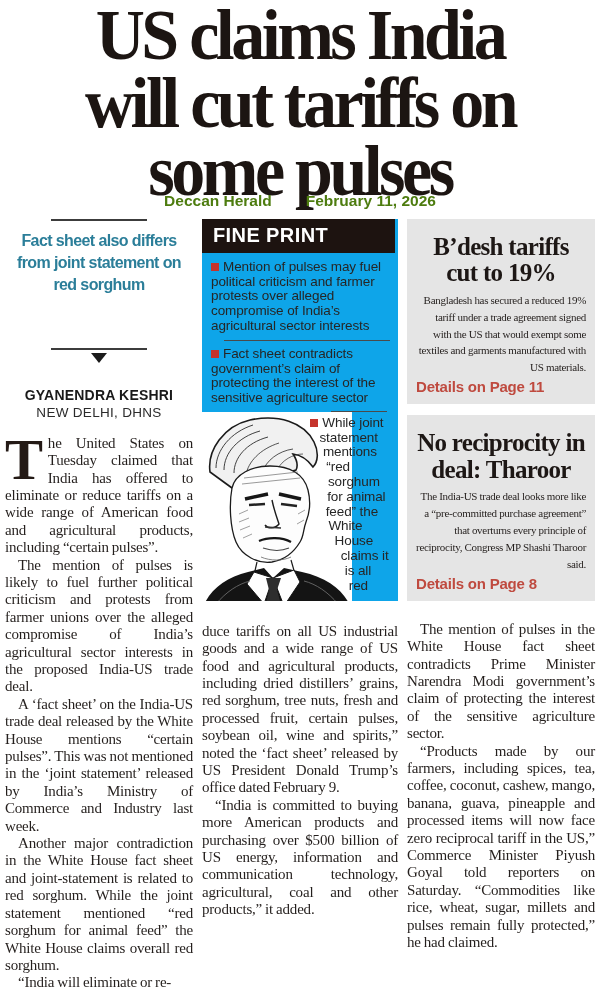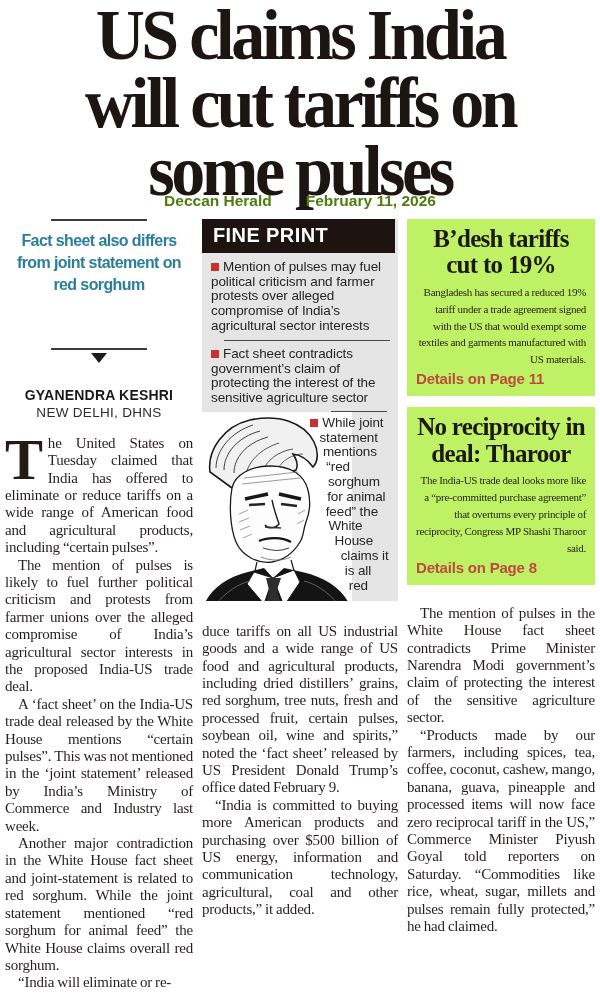--- a/index.html
+++ b/index.html
@@ -31,37 +31,37 @@
   .dateline { font-size:13.5px; color:#2b2b2b; margin-top:2px; letter-spacing:0.3px; }
 
   .body-text p { font-size:15px; line-height:17.4px; letter-spacing:-0.2px; word-spacing:-0.5px;
     text-align:justify; color:#241f1d; }
   .body-text p.indent { text-indent:13px; }
   .article-left { margin-top:15px; }
   .dropcap { float:left; font-size:57px; line-height:44px; font-weight:bold; color:#241a16;
     padding:3px 5px 0 0; font-family:"Liberation Serif", serif; }
 
   
-  .fineprint { background:#e5e5e5; height:382px; overflow:hidden; position:relative; }
+  .fineprint { background:#0ea5e9; height:382px; overflow:hidden; position:relative; }
   .fp-header { background:#1d1310; color:#ffffff; font-family:"Liberation Sans", sans-serif;
     font-weight:bold; font-size:20px; letter-spacing:0.4px; padding:5px 0 6px 11px;
     margin:0 3px 0 0; }
   .fp-body { padding:7px 8px 0 9px; font-family:"Liberation Sans", sans-serif;
     font-size:13.5px; line-height:14.8px; letter-spacing:-0.1px; color:#262626; }
   .sq { display:inline-block; width:8px; height:8px; background:#c5332c; margin-right:4px; }
   .fp-div { border-top:1.5px solid #4a4a4a; width:93%; margin:6px 0 6px auto; }
   .fp-div-short { border-top:1.5px solid #4a4a4a; width:56px; margin:5px 3px 4px auto; }
   .bullet3-wrap { margin-top:2px; }
   .portrait { float:left; width:150px; height:200px; margin:-4px 2px 0 -9px;
     shape-outside:polygon(0% 0%, 54% 0%, 72% 12%, 79% 34%, 76% 55%, 88% 76%, 97% 100%, 0% 100%);
     shape-margin:4px; }
   .article-mid { margin-top:22px; }
 
   
-  .graybox { background:#bef264; padding:7px 9px 8px; }
+  .graybox { background:#e5e5e5; padding:15px 9px 8px; }
   .graybox + .graybox { margin-top:11px; }
   .gb-title { font-family:"Liberation Serif", serif; font-weight:bold; text-align:center;
     font-size:25px; line-height:26.5px; letter-spacing:-0.7px; color:#1d1715; }
   .gb-body { margin-top:5px; font-size:11px; line-height:16.9px; letter-spacing:-0.3px;
     color:#241f1d;text-align:right; }
   .gb-link { display:inline-block; margin-top:2px; font-family:"Liberation Sans", sans-serif;
     font-weight:bold; font-size:15px; letter-spacing:-0.2px; color:#bf4a3f; text-decoration:none; }
   .article-right { margin-top:20px; }
 </style>
 </head>

